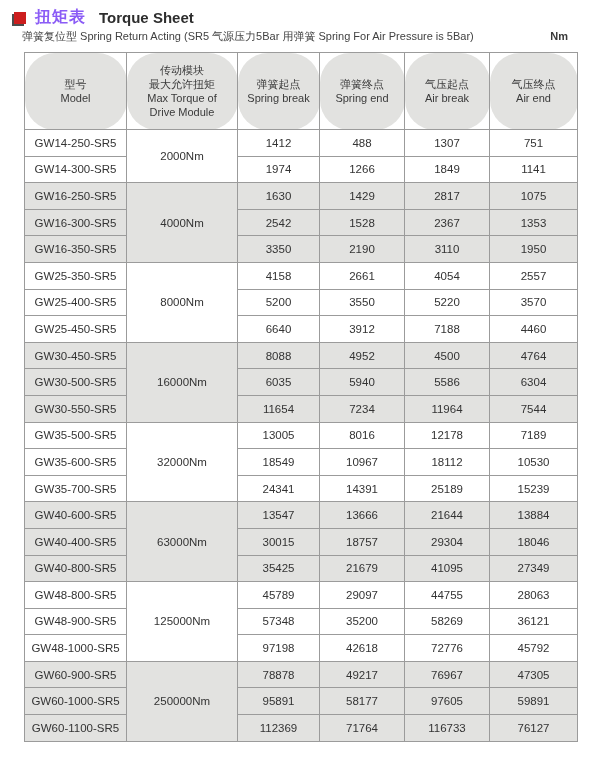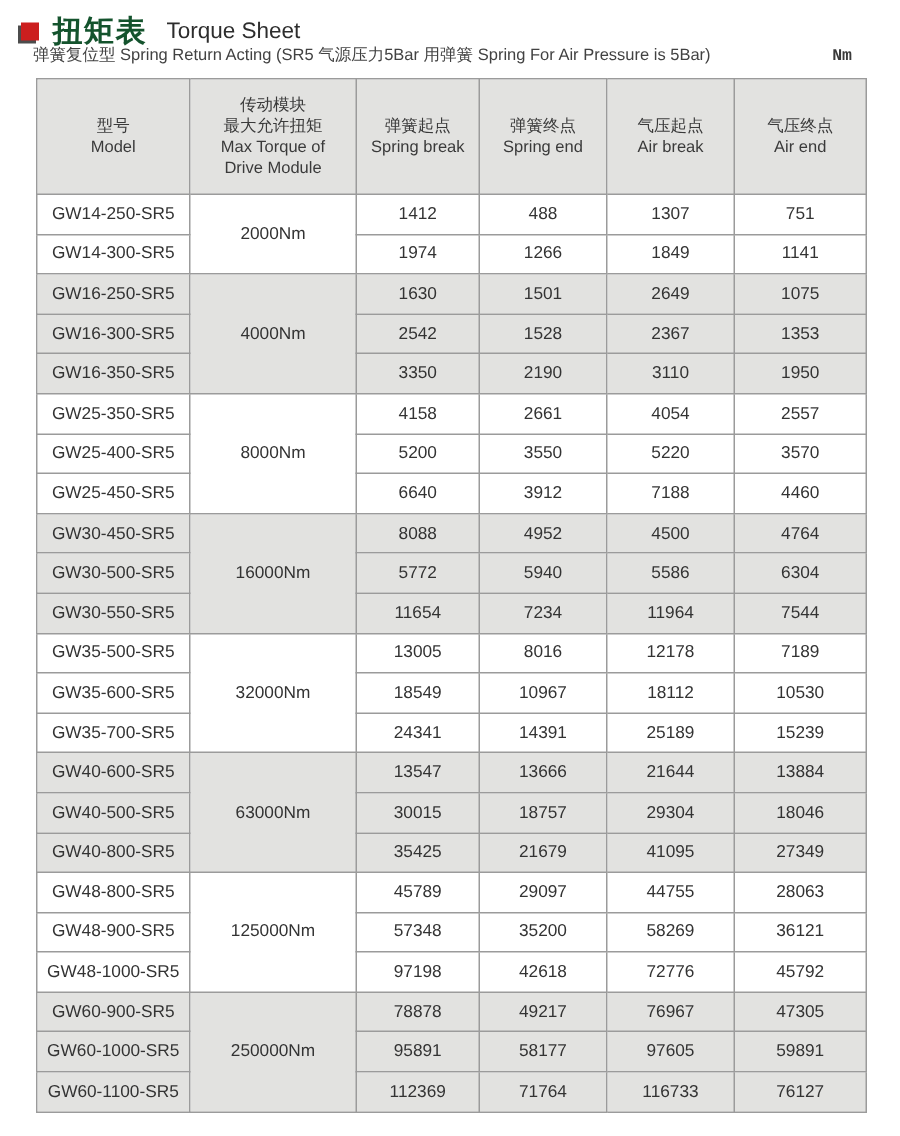--- a/index.html
+++ b/index.html
@@ -27,49 +27,48 @@
     gap: 7px;
   }
   .red-square {
     width: 12px;
     height: 12px;
     background: #cc1e1e;
     box-shadow: -2px 2px 0 #4c4c4c;
     margin-right: 2px;
   }
   .title-zh {
-    font-size: 20px;
+    font-size: 16px;
     font-weight: bold;
-    color: #14532d;
+    color: #8b5cf6;
     letter-spacing: 1px;
   }
   .title-en {
     font-size: 15px;
-    font-weight: normal;
+    font-weight: bold;
     color: #2d2d2d;
     margin-left: 6px;
   }
   .subtitle-row {
     position: absolute;
     left: 22px;
     top: 29px;
     width: 546px;
     display: flex;
     justify-content: space-between;
     align-items: baseline;
   }
   .subtitle {
     font-size: 11px;
     color: #424242;
   }
   .unit {
     font-size: 11px;
     font-weight: bold;
     color: #3a3a3a;
-    font-family: Liberation Mono, monospace;
   }
   table.torque {
     position: absolute;
     left: 24px;
     top: 52px;
     width: 553px;
     border-collapse: collapse;
     table-layout: fixed;
   }
   table.torque th,
@@ -80,20 +79,21 @@
     padding: 0 2px;
     overflow: hidden;
   }
   table.torque th {
     height: 76px;
     font-size: 11px;
     font-weight: normal;
     line-height: 14px;
     background: #e2e2e0;
     color: #3a3a3a;
+    border-radius: 30px;
   }
   table.torque td {
     height: 25.6px;
     font-size: 11.5px;
     color: #333333;
     background: #ffffff;
   }
   table.torque tr.shaded td {
     background: #e2e2e0;
   }
@@ -152,22 +152,22 @@
           <td>GW14-300-SR5</td>
           <td>1974</td>
           <td>1266</td>
           <td>1849</td>
           <td>1141</td>
         </tr>
         <tr class="shaded">
           <td>GW16-250-SR5</td>
           <td rowspan="3">4000Nm</td>
           <td>1630</td>
-          <td>1501</td>
-          <td>2649</td>
+          <td>1429</td>
+          <td>2817</td>
           <td>1075</td>
         </tr>
         <tr class="shaded">
           <td>GW16-300-SR5</td>
           <td>2542</td>
           <td>1528</td>
           <td>2367</td>
           <td>1353</td>
         </tr>
         <tr class="shaded">
@@ -202,21 +202,21 @@
         <tr class="shaded">
           <td>GW30-450-SR5</td>
           <td rowspan="3">16000Nm</td>
           <td>8088</td>
           <td>4952</td>
           <td>4500</td>
           <td>4764</td>
         </tr>
         <tr class="shaded">
           <td>GW30-500-SR5</td>
-          <td>5772</td>
+          <td>6035</td>
           <td>5940</td>
           <td>5586</td>
           <td>6304</td>
         </tr>
         <tr class="shaded">
           <td>GW30-550-SR5</td>
           <td>11654</td>
           <td>7234</td>
           <td>11964</td>
           <td>7544</td>
@@ -245,21 +245,21 @@
         </tr>
         <tr class="shaded">
           <td>GW40-600-SR5</td>
           <td rowspan="3">63000Nm</td>
           <td>13547</td>
           <td>13666</td>
           <td>21644</td>
           <td>13884</td>
         </tr>
         <tr class="shaded">
-          <td>GW40-500-SR5</td>
+          <td>GW40-400-SR5</td>
           <td>30015</td>
           <td>18757</td>
           <td>29304</td>
           <td>18046</td>
         </tr>
         <tr class="shaded">
           <td>GW40-800-SR5</td>
           <td>35425</td>
           <td>21679</td>
           <td>41095</td>

